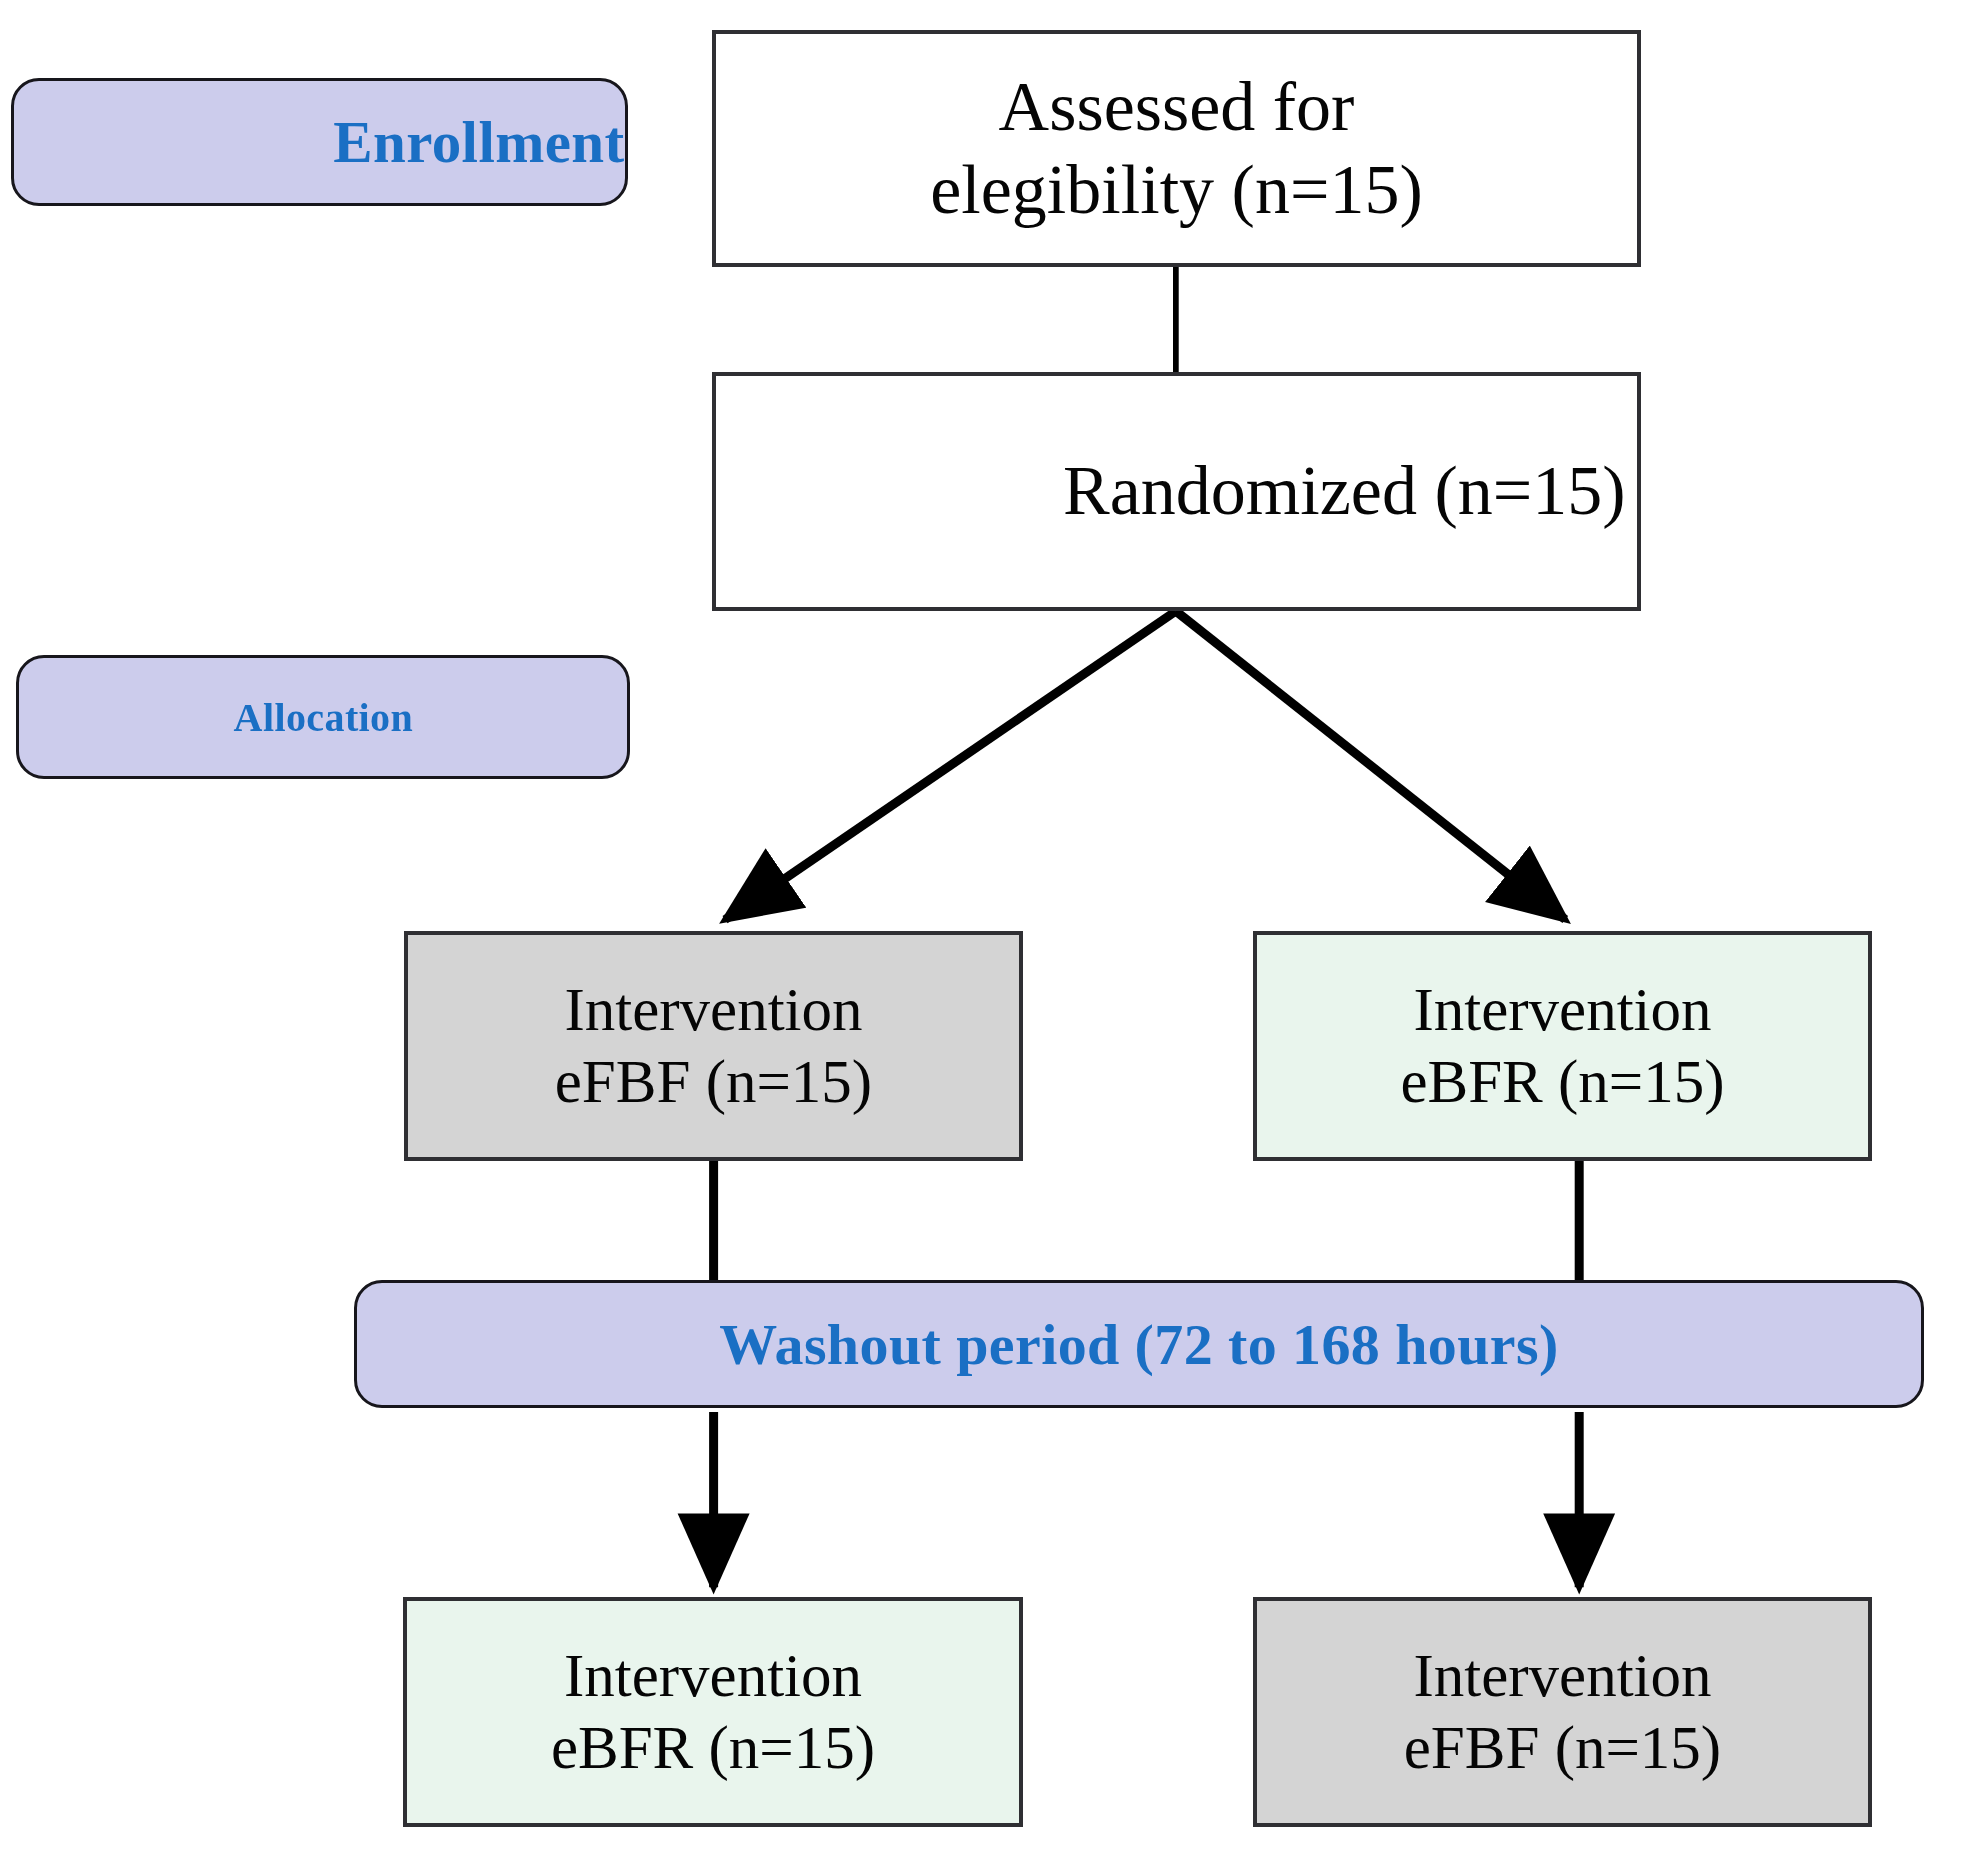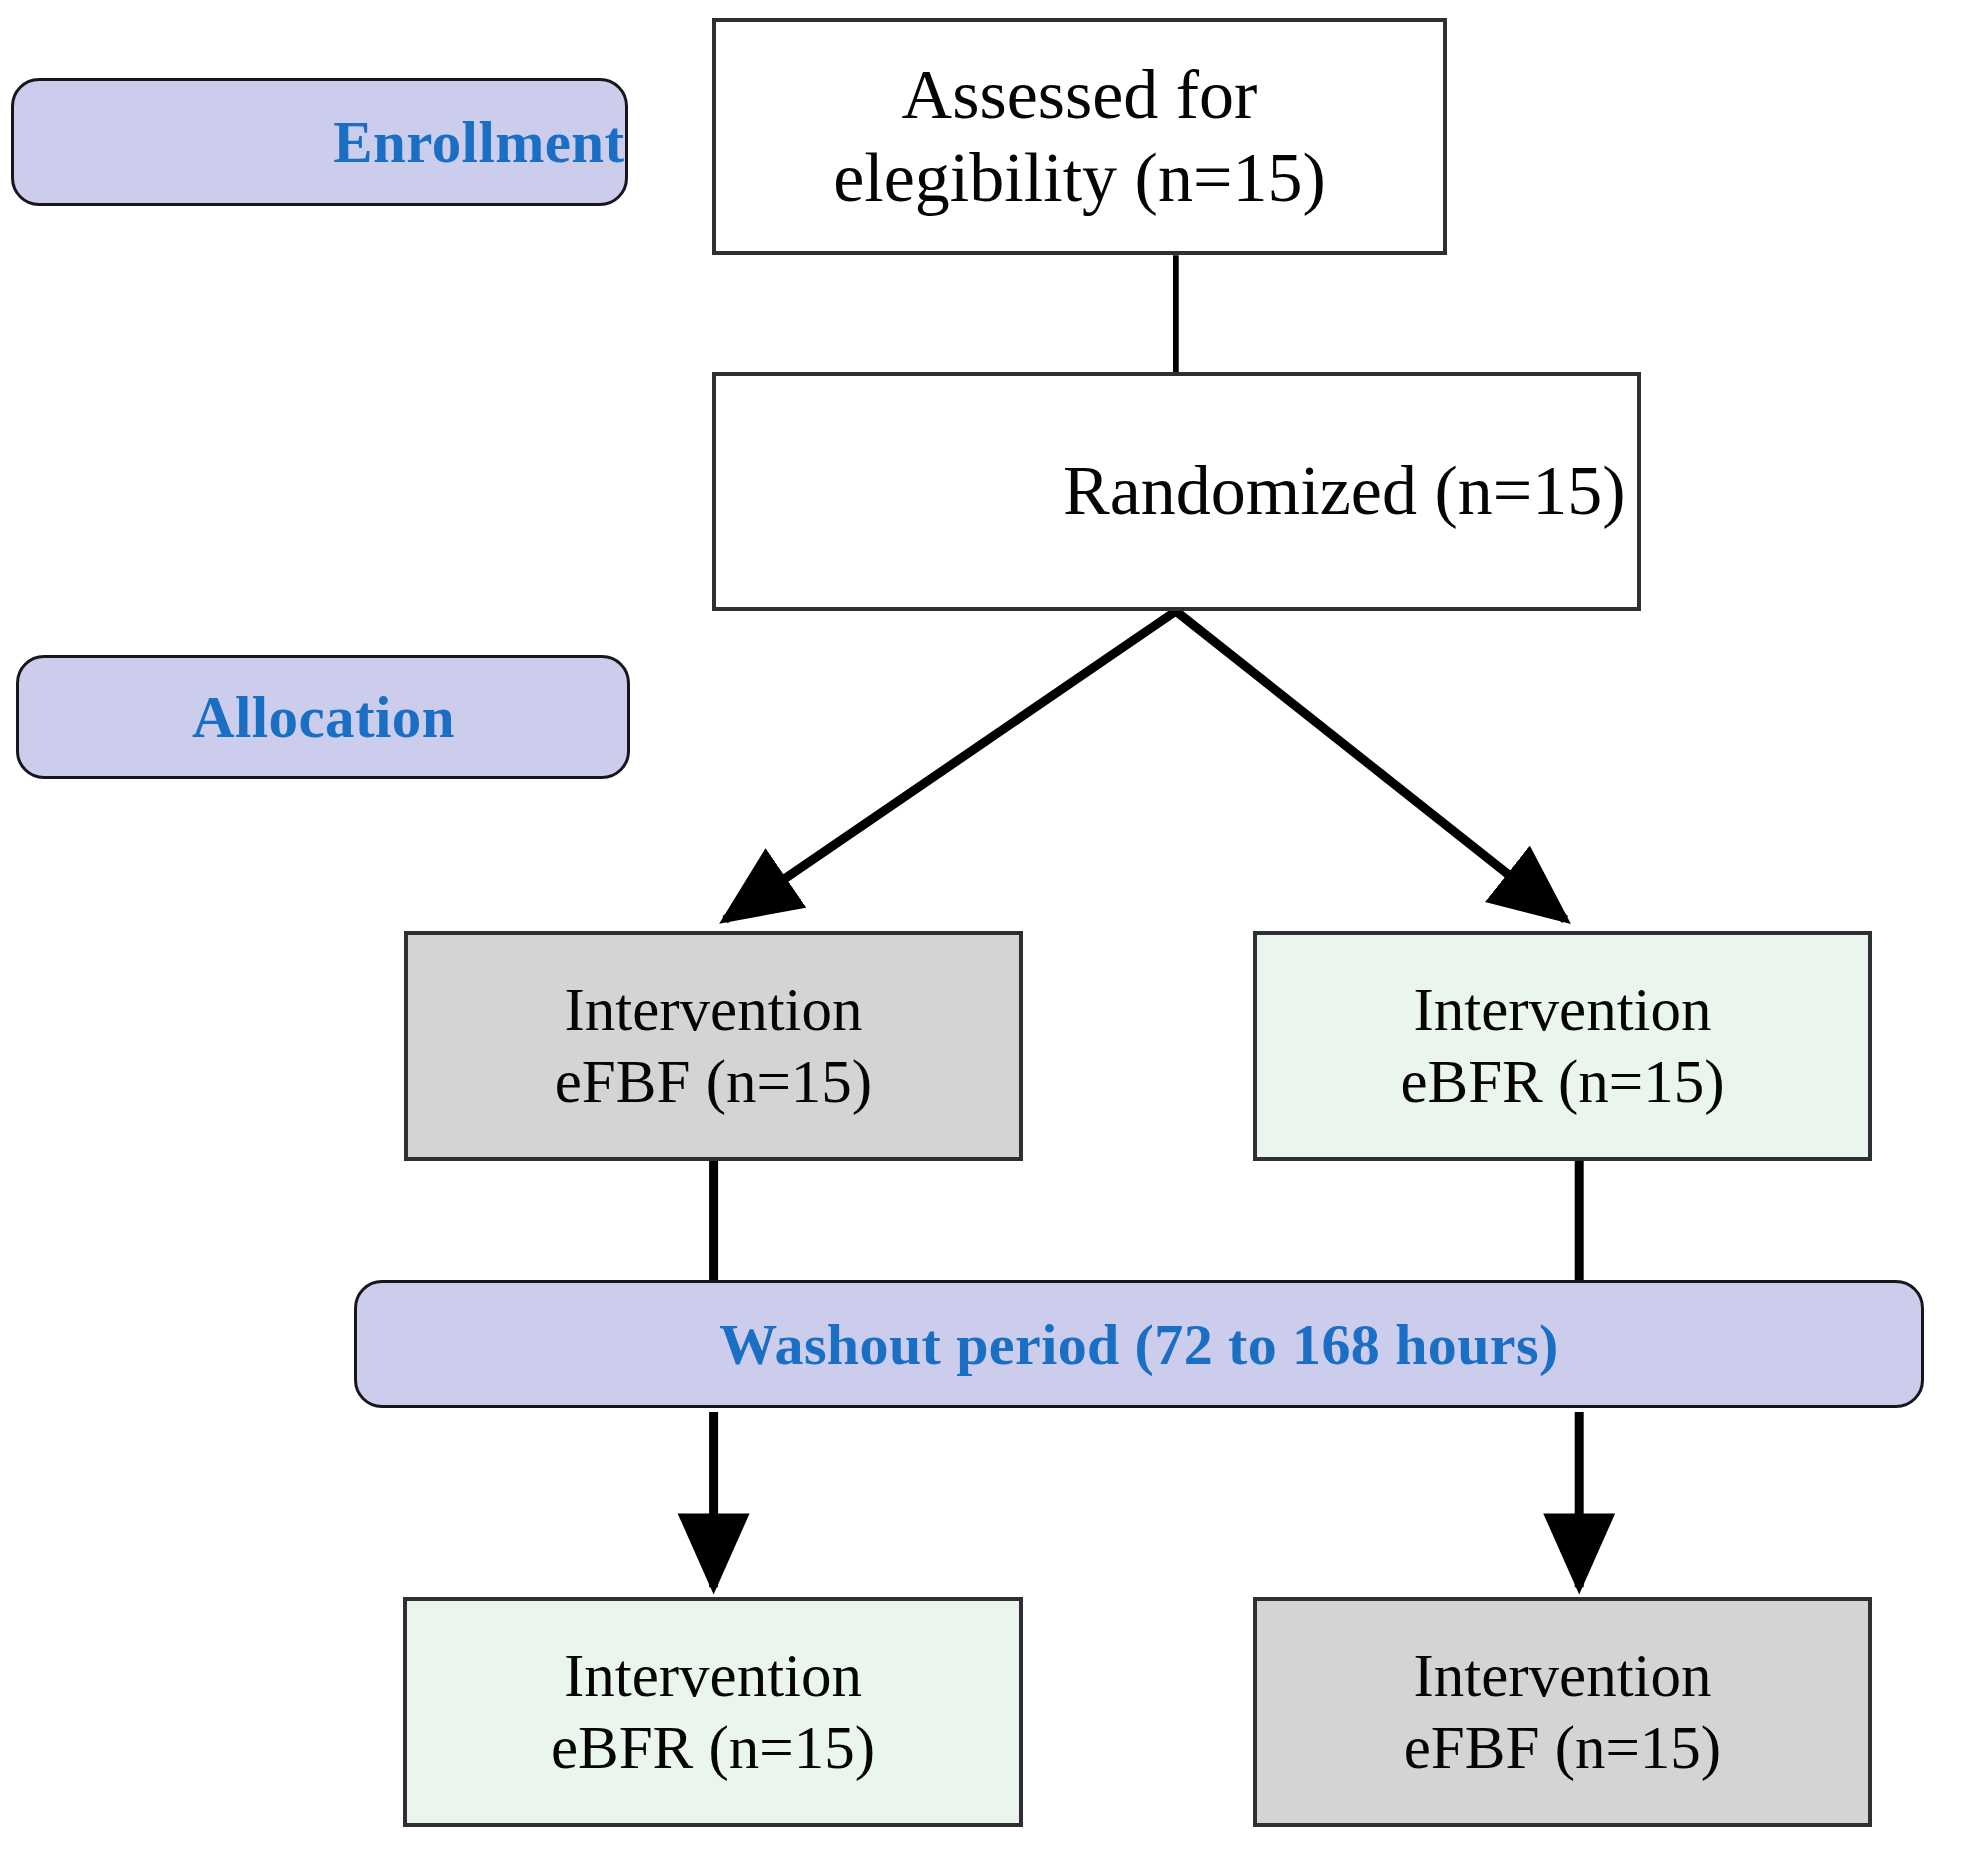--- a/index.html
+++ b/index.html
@@ -17,38 +17,38 @@
     background:#ccccec;
     border:3.3px solid #17161c;
     border-radius:28px;
     display:flex;align-items:center;justify-content:center;
     box-sizing:border-box;
     color:#1a6fc4;
     font-weight:bold;
     letter-spacing:0.4px;
   }
   #enrollment-pill{left:10.6px;top:78px;width:617px;height:128px;font-size:59px;justify-content:flex-end;}
-  #allocation-pill{left:16.4px;top:655px;width:614px;height:124px;font-size:59px;}
+  #allocation-pill{left:16.4px;top:655px;width:614px;height:124px;font-size:40px;}
   #washout-pill{left:354px;top:1280px;width:1570px;height:128px;font-size:58px;z-index:5;}
 
   
   .flow-box{
     position:absolute;
     box-sizing:border-box;
     border:4.1px solid #2f2f33;
     background:#ffffff;
     display:flex;align-items:center;justify-content:center;
     text-align:center;
     color:#050505;
     line-height:1.18;
     z-index:4;
   }
   .flow-box .box-text{display:block;padding:0 11.5px;}
 
-  #box-assessed{left:712px;top:18px;width:735px;height:237px;font-size:70px;}
+  #box-assessed{left:712px;top:30px;width:929px;height:237px;font-size:70px;}
   #box-randomized{left:712px;top:372px;width:929px;height:239px;font-size:70px;justify-content:flex-end;}
 
   #box-int-efbf-top{left:404px;top:931px;width:619px;height:230px;font-size:61px;
                     background:#d4d4d4;}
   #box-int-ebfr-top{left:1253px;top:931px;width:619px;height:230px;font-size:61px;
                     background:#e9f5ed;}
   #box-int-ebfr-bottom{left:403px;top:1597px;width:620px;height:230px;font-size:61px;
                     background:#e9f5ed;}
   #box-int-efbf-bottom{left:1253px;top:1597px;width:619px;height:230px;font-size:61px;
                     background:#d4d4d4;}

